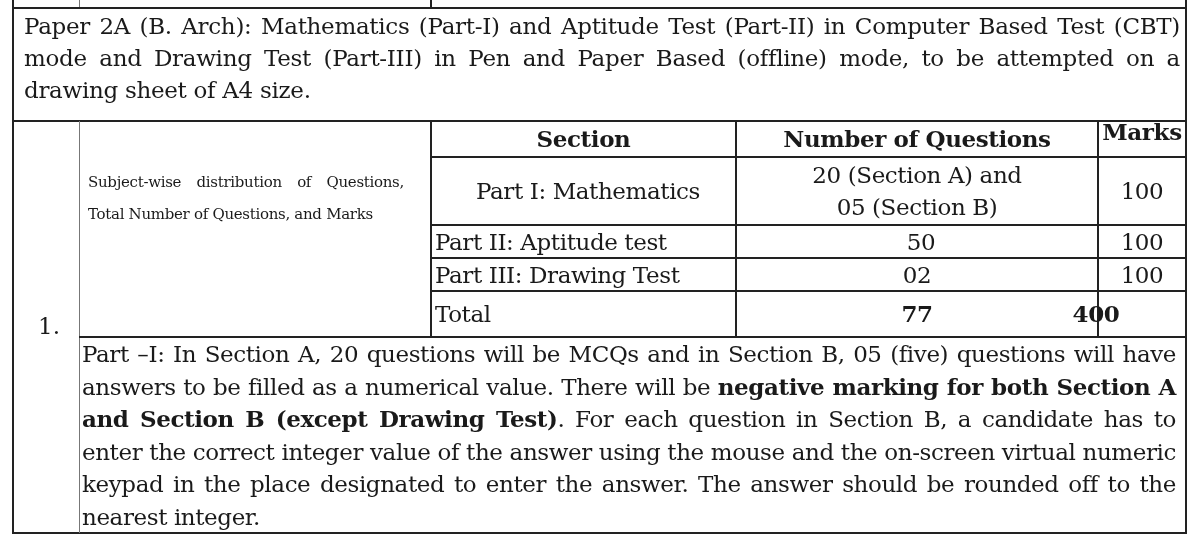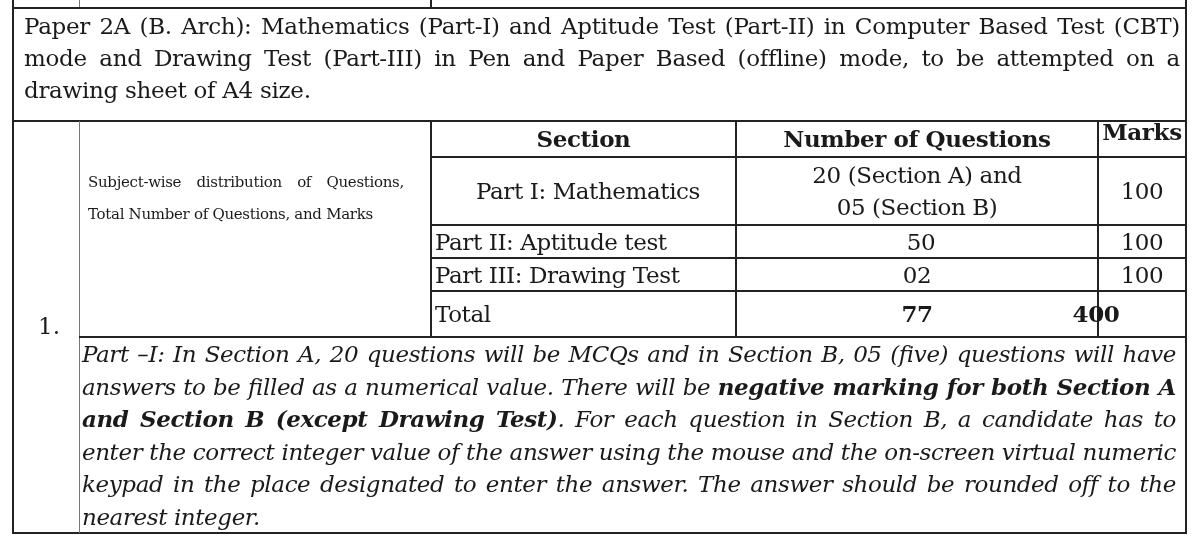--- a/index.html
+++ b/index.html
@@ -50,21 +50,20 @@
     line-height: 32px;
   }
   .cell.center { justify-content: center; text-align: center; }
   .cell.left { justify-content: flex-start; padding-left: 3px; }
   .cell.bold { font-weight: bold; }
   .cell.multi { flex-direction: column; justify-content: center; }
 
   .notes {
     left: 82px; top: 338px; width: 1094px;
     font-size: 23px; line-height: 32.6px;
-    font-style: italic;
     text-align: justify;
     letter-spacing: -0.4px;
   }
   .notes b { font-weight: bold; }
 </style>
 </head>
 <body>
 
 <div class="vline" style="left:12px; top:0; height:534px;"></div>
 <div class="vline" style="left:1185px; top:0; height:534px;"></div>

